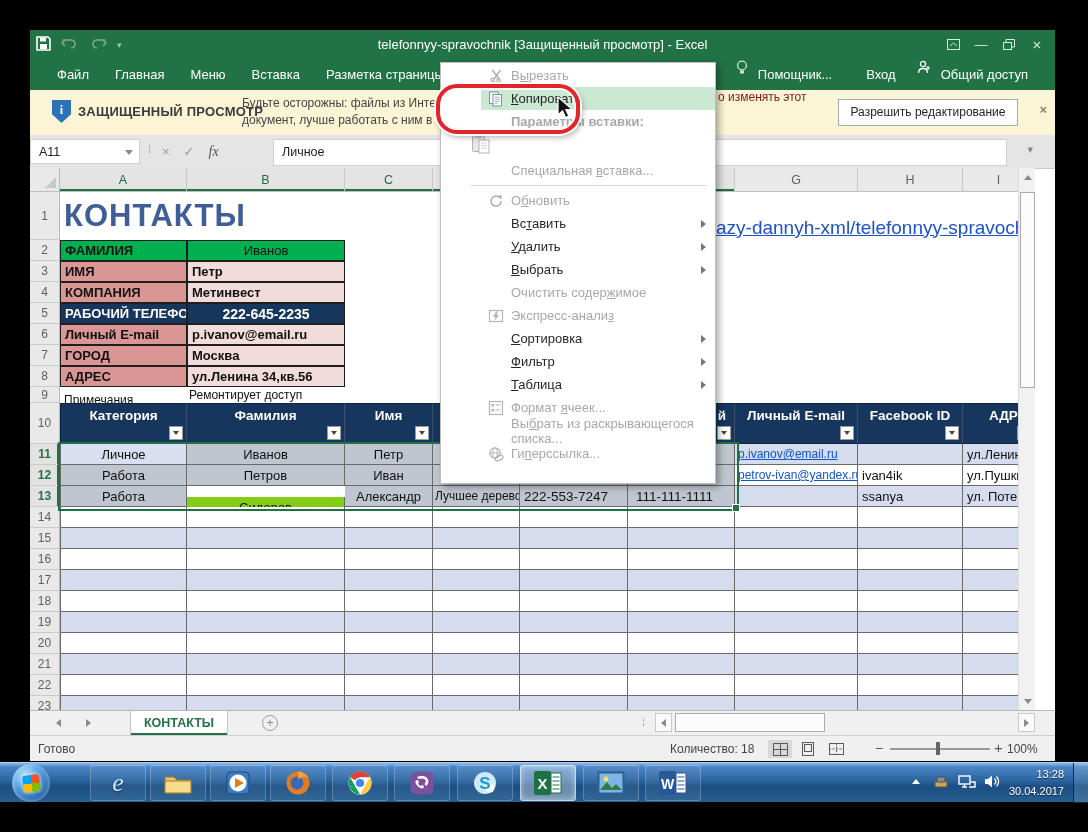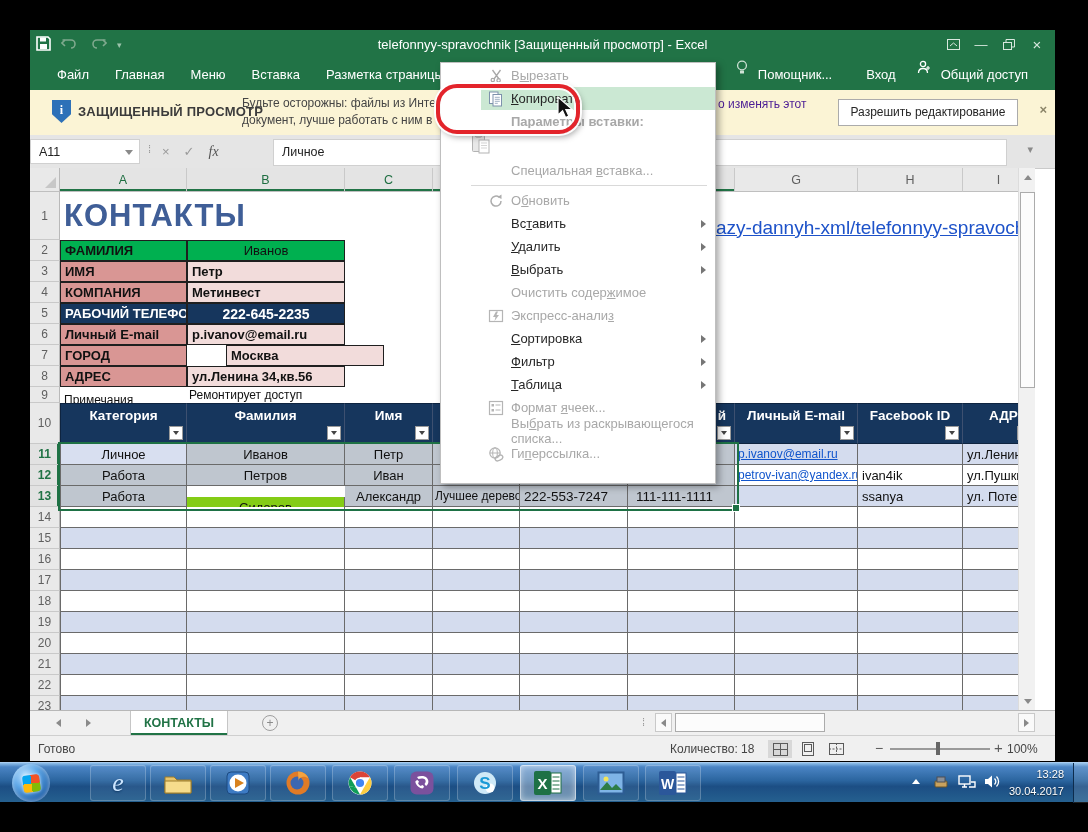--- a/index.html
+++ b/index.html
@@ -14,21 +14,21 @@
   .qat{position:absolute;left:6px;top:3px;height:24px;display:flex;align-items:center;gap:10px;color:#cfe3d6;}
   .qat .caret{font-size:9px;color:#9cc3ab;}
   .win-controls{position:absolute;right:4px;top:3px;display:flex;}
   .win-btn{width:28px;height:22px;display:flex;align-items:center;justify-content:center;color:#d9e8df;font-size:13px;}
   .tabrow{position:absolute;left:0;top:30px;width:100%;height:30px;background:#217346;display:flex;align-items:center;}
   .rtab{color:#fff;font-size:13px;padding:0 13px;height:30px;line-height:30px;white-space:nowrap;}
   .tabs-right{position:absolute;right:14px;top:0;height:30px;display:flex;align-items:flex-start;gap:8px;}
   .banner{position:absolute;left:0;top:60px;width:100%;height:45px;background:#FBF4D5;border-bottom:1px solid #E6DFB8;}
   .banner .blabel{position:absolute;left:48px;top:14px;font-weight:bold;font-size:13px;color:#3b3b3b;letter-spacing:.2px;}
   .banner .bmsg{position:absolute;left:212px;top:5px;width:196px;height:36px;overflow:hidden;font-size:12px;color:#454545;line-height:17px;white-space:nowrap;}
-  .banner .bfrag{position:absolute;left:688px;top:7px;font-size:12px;color:#4c1d95;}
+  .banner .bfrag{position:absolute;left:688px;top:0;font-size:12px;color:#7f1d1d;}
   .banner .bbtn{position:absolute;right:37px;top:9px;width:178px;height:25px;background:#fff;border:1px solid #ABABAB;
     font-size:12px;color:#262626;text-align:center;line-height:25px;}
   .banner .bclose{position:absolute;right:8px;top:12px;color:#8a8468;font-size:13px;font-weight:bold;}
   .shield{position:absolute;left:22px;top:10px;width:19px;height:23px;background:#2D71B8;
     clip-path:polygon(0 0,100% 0,100% 62%,50% 100%,0 62%);}
   .shield span{position:absolute;left:0;top:3px;width:100%;text-align:center;color:#fff;font-size:12px;font-weight:bold;font-family:"Liberation Serif",serif;}
   .formulabar{position:absolute;left:0;top:105px;width:100%;height:33px;background:#E5E5E5;border-bottom:1px solid #CACACA;}
   .namebox{position:absolute;left:0;top:4px;width:110px;height:25px;background:#fff;border:1px solid #D0D0D0;font-size:12.5px;color:#222;line-height:25px;padding-left:8px;box-sizing:border-box;}
   .namebox .dd{position:absolute;right:6px;top:10px;width:0;height:0;border-left:4px solid transparent;border-right:4px solid transparent;border-top:5px solid #8a8a8a;}
   .fbtns{position:absolute;left:132px;top:4px;height:25px;display:flex;align-items:center;gap:14px;color:#9a9a9a;font-size:13px;}
@@ -239,21 +239,21 @@
         <div class="cell" style="left: 157px; top: 72px; width: 158px; height: 21px; border: 1px solid rgb(31, 31, 31); background: rgb(0, 176, 80); justify-content: center;">Иванов</div>
         <div class="cell" style="left: 30px; top: 93px; width: 127px; height: 21px; border: 1px solid rgb(31, 31, 31); font-weight: bold; padding-left: 4px; background: rgb(217, 150, 148);">ИМЯ</div>
         <div class="cell" style="left: 157px; top: 93px; width: 158px; height: 21px; border: 1px solid rgb(31, 31, 31); background: rgb(242, 220, 219); padding-left: 4px; font-weight: bold;">Петр</div>
         <div class="cell" style="left: 30px; top: 114px; width: 127px; height: 21px; border: 1px solid rgb(31, 31, 31); font-weight: bold; padding-left: 4px; background: rgb(217, 150, 148);">КОМПАНИЯ</div>
         <div class="cell" style="left: 157px; top: 114px; width: 158px; height: 21px; border: 1px solid rgb(31, 31, 31); background: rgb(242, 220, 219); padding-left: 4px; font-weight: bold;">Метинвест</div>
         <div class="cell" style="left: 30px; top: 135px; width: 127px; height: 21px; border: 1px solid rgb(31, 31, 31); font-weight: bold; padding-left: 4px; background: rgb(22, 54, 93); color: rgb(255, 255, 255);">РАБОЧИЙ ТЕЛЕФОН</div>
         <div class="cell" style="left: 157px; top: 135px; width: 158px; height: 21px; border: 1px solid rgb(31, 31, 31); background: rgb(22, 54, 93); color: rgb(255, 255, 255); font-weight: bold; font-size: 14px; justify-content: center;">222-645-2235</div>
         <div class="cell" style="left: 30px; top: 156px; width: 127px; height: 21px; border: 1px solid rgb(31, 31, 31); font-weight: bold; padding-left: 4px; background: rgb(217, 150, 148);">Личный E-mail</div>
         <div class="cell" style="left: 157px; top: 156px; width: 158px; height: 21px; border: 1px solid rgb(31, 31, 31); background: rgb(242, 220, 219); padding-left: 4px; font-weight: bold;">p.ivanov@email.ru</div>
         <div class="cell" style="left: 30px; top: 177px; width: 127px; height: 21px; border: 1px solid rgb(31, 31, 31); font-weight: bold; padding-left: 4px; background: rgb(217, 150, 148);">ГОРОД</div>
-        <div class="cell" style="left: 157px; top: 177px; width: 158px; height: 21px; border: 1px solid rgb(31, 31, 31); background: rgb(242, 220, 219); padding-left: 4px; font-weight: bold; margin-left: 39px;">Москва</div>
+        <div class="cell" style="left: 157px; top: 177px; width: 158px; height: 21px; border: 1px solid rgb(31, 31, 31); background: rgb(242, 220, 219); padding-left: 4px; font-weight: bold;">Москва</div>
         <div class="cell" style="left: 30px; top: 198px; width: 127px; height: 21px; border: 1px solid rgb(31, 31, 31); font-weight: bold; padding-left: 4px; background: rgb(217, 150, 148);">АДРЕС</div>
         <div class="cell" style="left: 157px; top: 198px; width: 158px; height: 21px; border: 1px solid rgb(31, 31, 31); background: rgb(242, 220, 219); padding-left: 4px; font-weight: bold;">ул.Ленина 34,кв.56</div>
         <div class="cell" style="left: 34px; top: 219px; width: 127px; height: 26px; font-size: 12px;">Примечания</div>
         <div class="cell" style="left: 159px; top: 219px; width: 200px; height: 16px; font-size: 12px;">Ремонтирует доступ</div>
         <div class="cell" style="left: 30px; top: 235px; width: 127px; height: 41px; background: rgb(22, 54, 93); color: rgb(255, 255, 255); font-weight: bold; font-size: 13.5px; border-width: 1px; border-style: solid; border-color: rgb(14, 36, 64) rgb(61, 80, 112) rgb(14, 36, 64) rgb(14, 36, 64); align-items: flex-start; padding-top: 4px; justify-content: center;">
           <span>Категория</span>
           <div style="position: absolute; right: 3px; bottom: 3px; width: 14px; height: 14px; background: rgb(255, 255, 255); border: 1px solid rgb(154, 154, 154); box-sizing: border-box; display: flex; align-items: center; justify-content: center;">
             <div style="width: 0px; height: 0px; border-left: 3.5px solid transparent; border-right: 3.5px solid transparent; border-top: 4.5px solid rgb(68, 68, 68);"></div>
           </div>
         </div>

